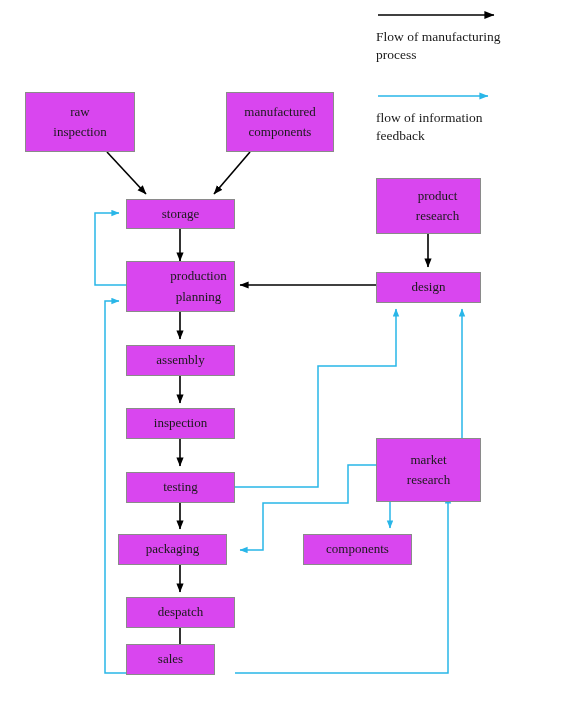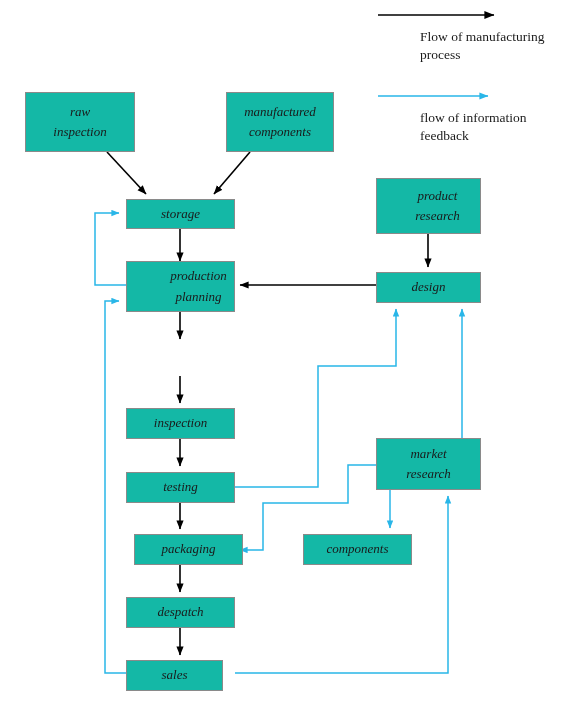--- a/index.html
+++ b/index.html
@@ -22,49 +22,47 @@
     position: absolute;
     left: 0;
     top: 0;
     width: 566px;
     height: 704px;
   }
   .node {
     position: absolute;
     box-sizing: border-box;
     border: 1px solid #8a8a8a;
-    background: #14b8a6;
+    background: #d946ef;
     display: flex;
     flex-direction: column;
     align-items: center;
     justify-content: center;
     font-size: 13px;
     color: #1a1a1a;
     line-height: 1.55;
     text-align: center;
     z-index: 3;
-    font-style: italic;
   }
   .node .ln {
     display: block;
     white-space: nowrap;
   }
   .legend-item {
     position: absolute;
     z-index: 4;
   }
   .legend-text {
     font-size: 13.5px;
     color: #1a1a1a;
     line-height: 1.35;
     width: 170px;
   }
   .legend-text .ln {
     display: block;
-    margin-left: 44px;
   }
 </style>
 </head>
 <body>
 
 <div id="canvas">
 
   <svg id="wires" viewBox="0 0 566 704" xmlns="http://www.w3.org/2000/svg">
     <defs>
       <marker id="ah-black" markerWidth="10" markerHeight="10" refX="8.6" refY="3.6" orient="auto" markerUnits="userSpaceOnUse">
@@ -130,51 +128,54 @@
 
   <div class="node" style="left:126px; top:199px; width:109px; height:30px;">
     <span class="ln">storage</span>
   </div>
 
   <div class="node" style="left:126px; top:261px; width:109px; height:51px;padding-left:36px;">
     <span class="ln">production</span>
     <span class="ln">planning</span>
   </div>
 
+  <div class="node" style="left:126px; top:345px; width:109px; height:31px;">
+    <span class="ln">assembly</span>
+  </div>
 
   <div class="node" style="left:126px; top:408px; width:109px; height:31px;">
     <span class="ln">inspection</span>
   </div>
 
   <div class="node" style="left:126px; top:472px; width:109px; height:31px;">
     <span class="ln">testing</span>
   </div>
 
-  <div class="node" style="left:134px; top:534px; width:109px; height:31px;">
+  <div class="node" style="left:118px; top:534px; width:109px; height:31px;">
     <span class="ln">packaging</span>
   </div>
 
   <div class="node" style="left:126px; top:597px; width:109px; height:31px;">
     <span class="ln">despatch</span>
   </div>
 
-  <div class="node" style="left:126px; top:660px; width:97px; height:31px;text-align:center;">
+  <div class="node" style="left:126px; top:644px; width:89px; height:31px;text-align:center;">
     <span class="ln">sales</span>
   </div>
 
   <div class="node" style="left:376px; top:178px; width:105px; height:56px;padding-left:18px;">
     <span class="ln">product</span>
     <span class="ln">research</span>
   </div>
 
   <div class="node" style="left:376px; top:272px; width:105px; height:31px;align-items:center;">
     <span class="ln">design</span>
   </div>
 
-  <div class="node" style="left:376px; top:438px; width:105px; height:52px;">
+  <div class="node" style="left:376px; top:438px; width:105px; height:64px;">
     <span class="ln">market</span>
     <span class="ln">research</span>
   </div>
 
   <div class="node" style="left:303px; top:534px; width:109px; height:31px;">
     <span class="ln">components</span>
   </div>
 
   <div class="legend-item" style="left:376px; top:6px;">
     <svg width="130" height="18" viewBox="0 0 130 18" xmlns="http://www.w3.org/2000/svg">

